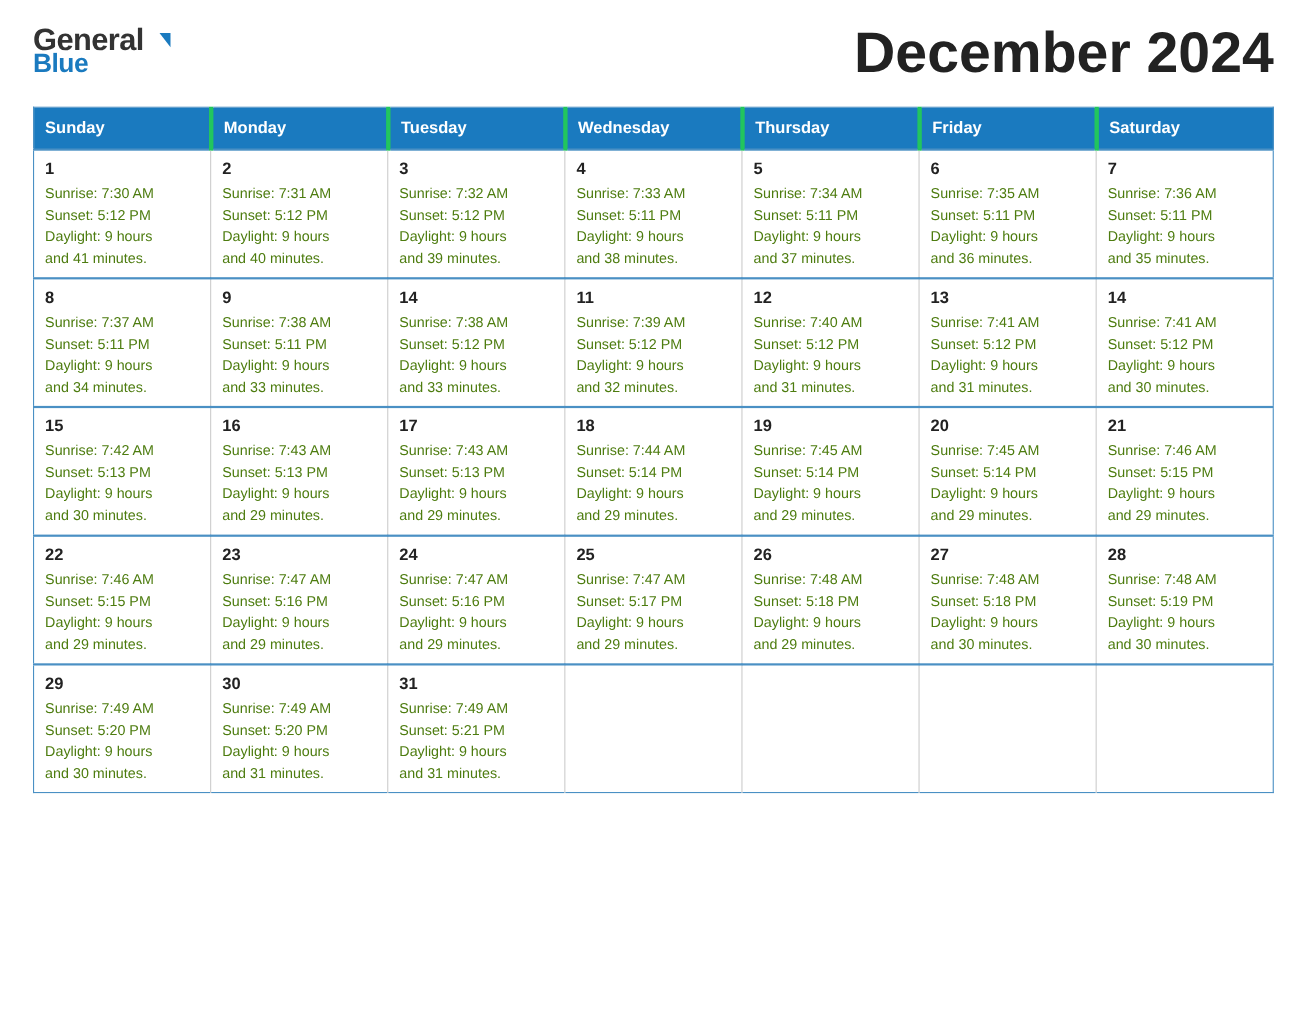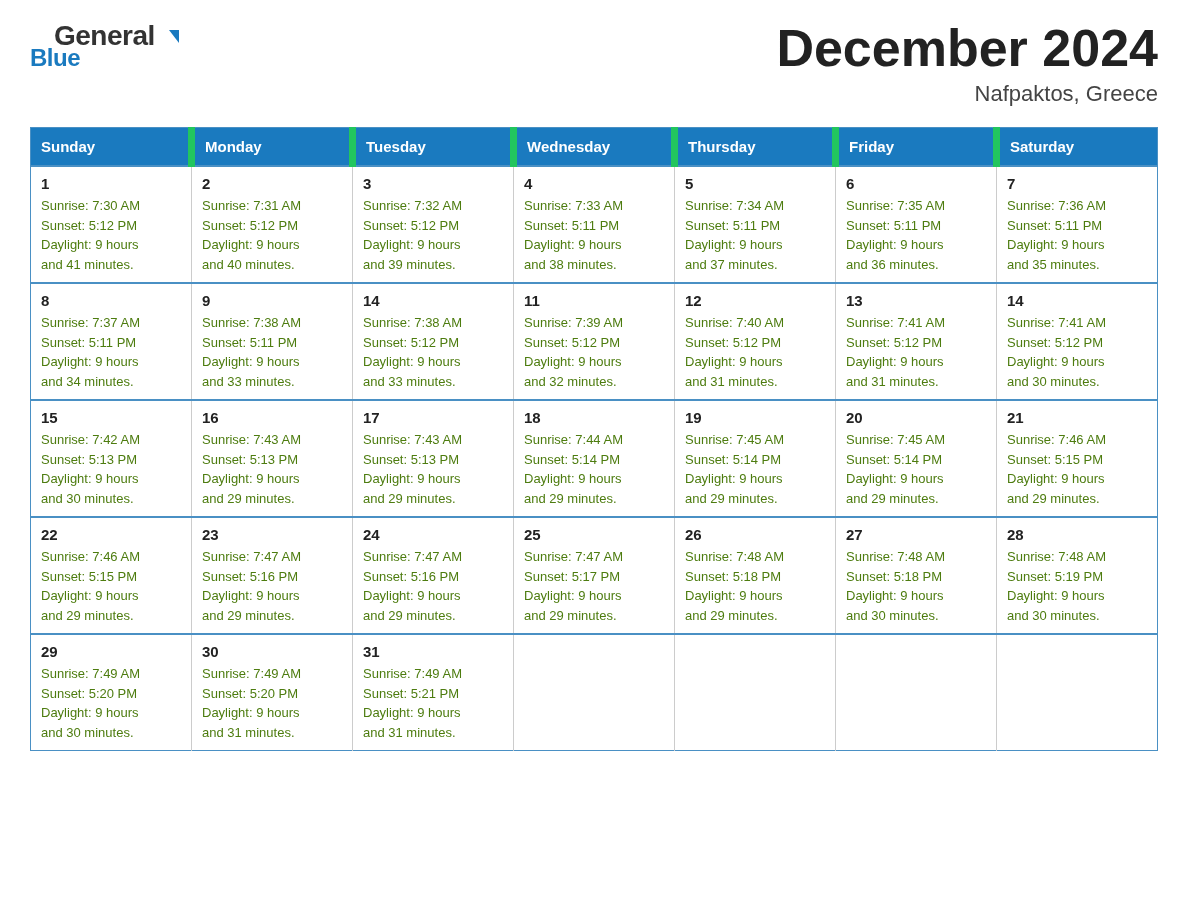--- a/index.html
+++ b/index.html
@@ -29,24 +29,23 @@
     }
     .logo-blue {
       font-size: 24px;
       font-weight: bold;
       color: #1a7abf;
       letter-spacing: -0.5px;
     }
     .logo-line {
       display: flex;
       align-items: center;
-      margin-left: 24px;
     }
     .title-block {
-      text-align: right;
+      text-align: left;
     }
     .month-title {
       font-size: 52px;
       font-weight: bold;
       color: #222;
       line-height: 1.1;
     }
     .location {
       font-size: 22px;
       color: #444;
@@ -57,21 +56,21 @@
       border-collapse: collapse;
       border: 1px solid #4a90c4;
     }
     .calendar-table thead tr th {
       background-color: #1a7abf;
       color: #fff;
       font-size: 15px;
       font-weight: bold;
       padding: 10px 10px;
       text-align: left;
-      border-right: 7px solid #22c55e;
+      border-right: 4px solid #22c55e;
     }
     .calendar-table thead tr th:last-child {
       border-right: none;
     }
     .calendar-table tbody tr {
       border-top: 2px solid #4a90c4;
     }
     .calendar-table tbody tr td {
       vertical-align: top;
       padding: 8px 10px;
@@ -105,21 +104,20 @@
 <div class="header">
   <div class="logo">
     <div class="logo-line">
       <span class="logo-general">General</span>
       <span style="display:inline-block; width:0; height:0; border-left:10px solid transparent; border-right:10px solid #1a7abf; border-bottom:13px solid transparent; margin-left:4px; vertical-align:middle;"></span>
     </div>
     <span class="logo-blue" style="margin-top:-8px;">Blue</span>
   </div>
   <div class="title-block">
     <div class="month-title">December 2024</div>
-    <div class="location">Nafpaktos, Greece</div>
   </div>
 </div>
 
 <table class="calendar-table">
   <thead>
     <tr>
     <th>Sunday</th>
         <th>Monday</th>
         <th>Tuesday</th>
         <th>Wednesday</th>

